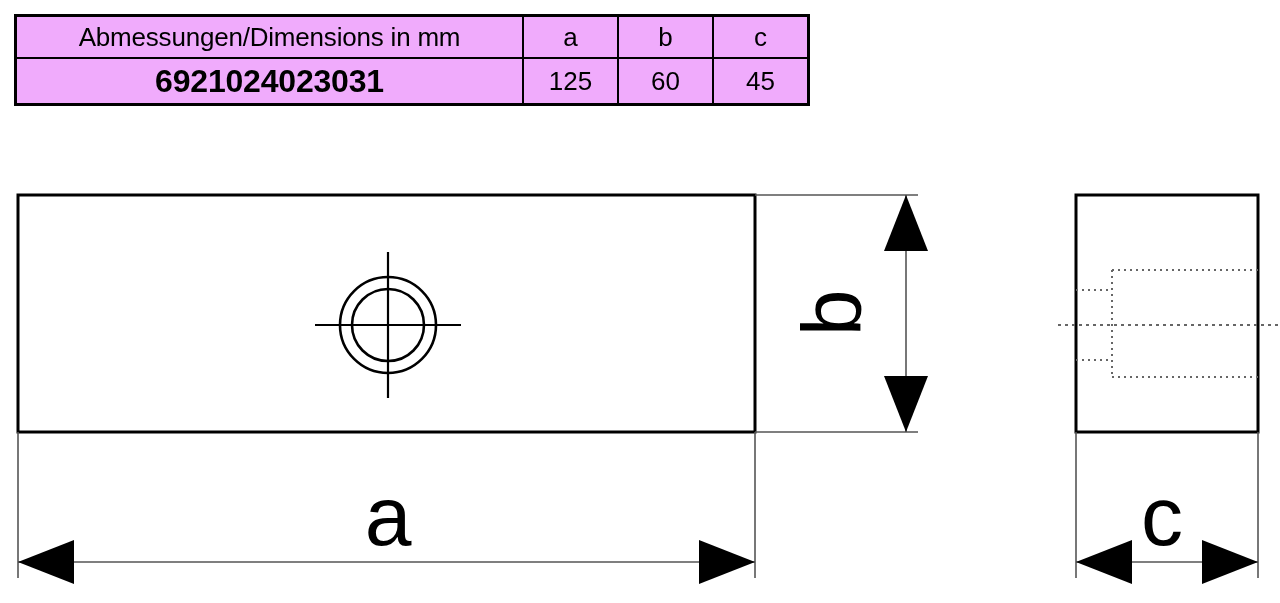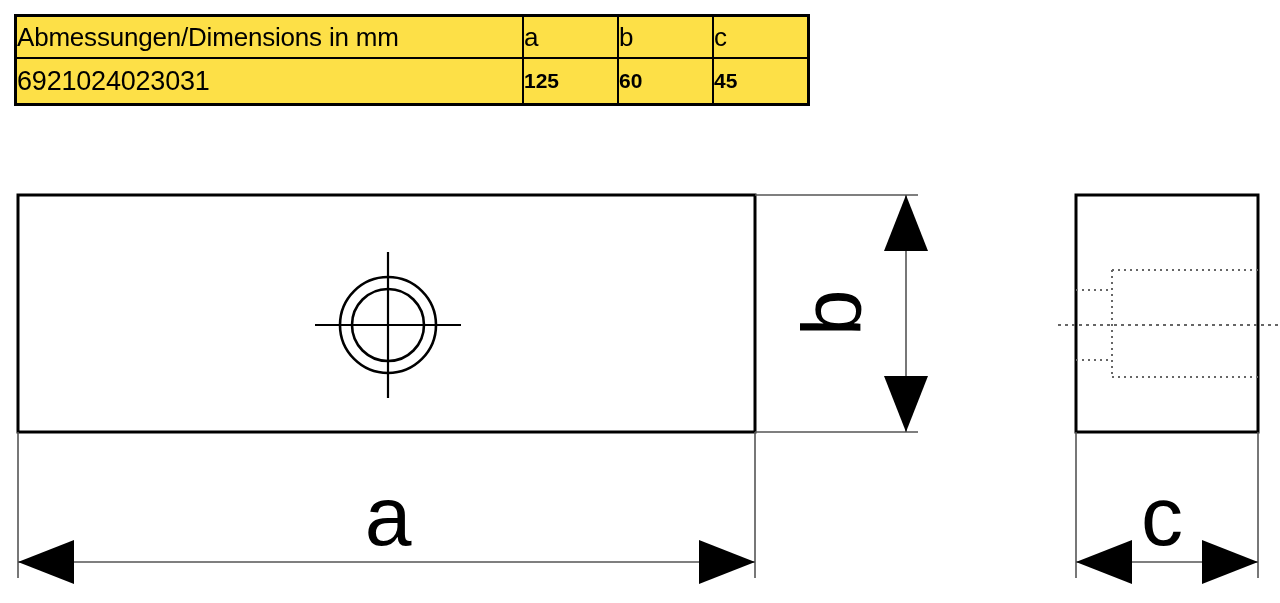--- a/index.html
+++ b/index.html
@@ -25,39 +25,40 @@
   }
   table.dim-table {
     border-collapse: collapse;
     width: 792px;
     table-layout: fixed;
     border: 3px solid #000000;
   }
   table.dim-table td {
     border: 2px solid #000000;
     padding: 0;
+    text-align: center;
     vertical-align: middle;
     color: #000000;
-    background: #fde047;
+    background: #f0abfc;
   }
   td.label-cell {
     text-align: left;
     padding-left: 12px;
     background: #e0e0e0;
     width: 505px;
   }
   td.col-a { width: 93px; background: #ffffff; }
   td.col-b { width: 93px; background: #e0e0e0; }
   td.col-c { width: 93px; background: #ffffff; }
 
   tr.head-row td { height: 40px; font-size: 26px; font-weight: 400; }
-  tr.value-row td { height: 44px; font-size: 21px; font-weight: 700; }
+  tr.value-row td { height: 44px; font-size: 26px; font-weight: 400; }
   tr.value-row td.label-cell {
-    font-weight: normal;
-    font-size: 27px;
+    font-weight: bold;
+    font-size: 32px;
     letter-spacing: -0.2px;
   }
   tr.head-row td.label-cell { font-weight: 400; letter-spacing: -0.2px; }
 
   
   #drawing {
     position: absolute;
     left: 0;
     top: 0;
     width: 1280px;

